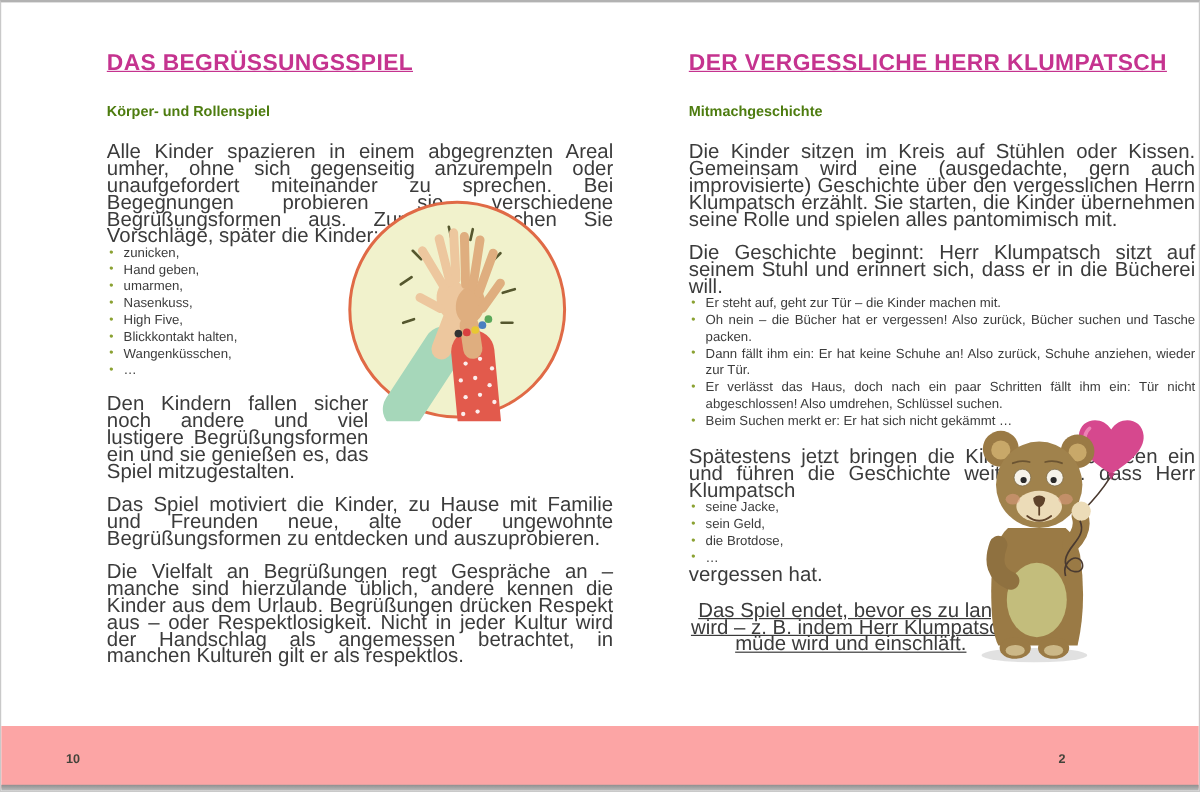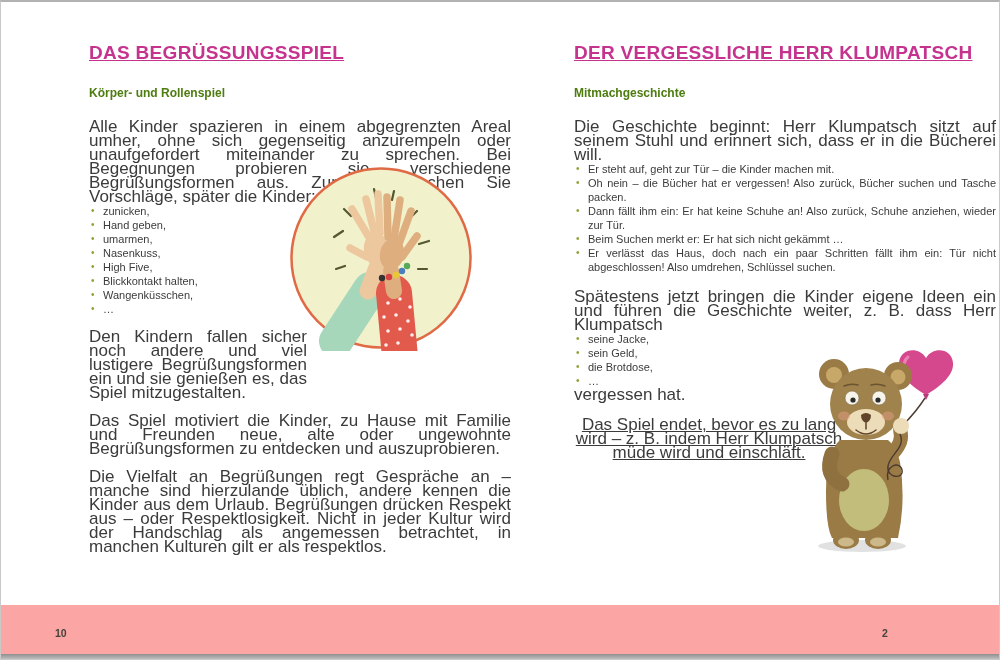--- a/index.html
+++ b/index.html
@@ -55,27 +55,28 @@
       <li>…</li>
     </ul>
     <p class="narrow">Den Kindern fallen sicher noch andere und viel lustigere Begrüßungsformen ein und sie genießen es, das Spiel mitzugestalten.</p>
     <p>Das Spiel motiviert die Kinder, zu Hause mit Familie und Freunden neue, alte oder ungewohnte Begrüßungsformen zu entdecken und auszuprobieren.</p>
     <p>Die Vielfalt an Begrüßungen regt Gespräche an – manche sind hierzulande üblich, andere kennen die Kinder aus dem Urlaub. Begrüßungen drücken Respekt aus – oder Respektlosigkeit. Nicht in jeder Kultur wird der Handschlag als angemessen betrachtet, in manchen Kulturen gilt er als respektlos.</p>
   </div>
 
   <div class="col body-text" id="right-col">
     <h1 class="title">DER VERGESSLICHE HERR KLUMPATSCH</h1>
     <h2 class="subtitle">Mitmachgeschichte</h2>
+    <p>Die Kinder sitzen im Kreis auf Stühlen oder Kissen. Gemeinsam wird eine (ausgedachte, gern auch improvisierte) Geschichte über den vergesslichen Herrn Klumpatsch erzählt. Sie starten, die Kinder übernehmen seine Rolle und spielen alles pantomimisch mit.</p>
     <p class="no-gap">Die Geschichte beginnt: Herr Klumpatsch sitzt auf seinem Stuhl und erinnert sich, dass er in die Bücherei will.</p>
     <ul class="dots gap-lg">
       <li>Er steht auf, geht zur Tür – die Kinder machen mit.</li>
       <li>Oh nein – die Bücher hat er vergessen! Also zurück, Bücher suchen und Tasche packen.</li>
       <li>Dann fällt ihm ein: Er hat keine Schuhe an! Also zurück, Schuhe anziehen, wieder zur Tür.</li>
+      <li>Er verlässt das Haus, doch nach ein paar Schritten fällt ihm ein: Tür nicht abgeschlossen! Also umdrehen, Schlüssel suchen.</li>
       <li>Beim Suchen merkt er: Er hat sich nicht gekämmt …</li>
-      <li>Er verlässt das Haus, doch nach ein paar Schritten fällt ihm ein: Tür nicht abgeschlossen! Also umdrehen, Schlüssel suchen.</li>
     </ul>
     <p class="no-gap">Spätestens jetzt bringen die Kinder eigene Ideen ein und führen die Geschichte weiter, z. B. dass Herr Klumpatsch</p>
     <ul class="dots tight">
       <li>seine Jacke,</li>
       <li>sein Geld,</li>
       <li>die Brotdose,</li>
       <li>…</li>
     </ul>
     <p class="mb16">vergessen hat.</p>
     <p class="narrow-r">Das Spiel endet, bevor es zu lang wird – z. B. indem Herr Klumpatsch müde wird und einschläft.</p>

